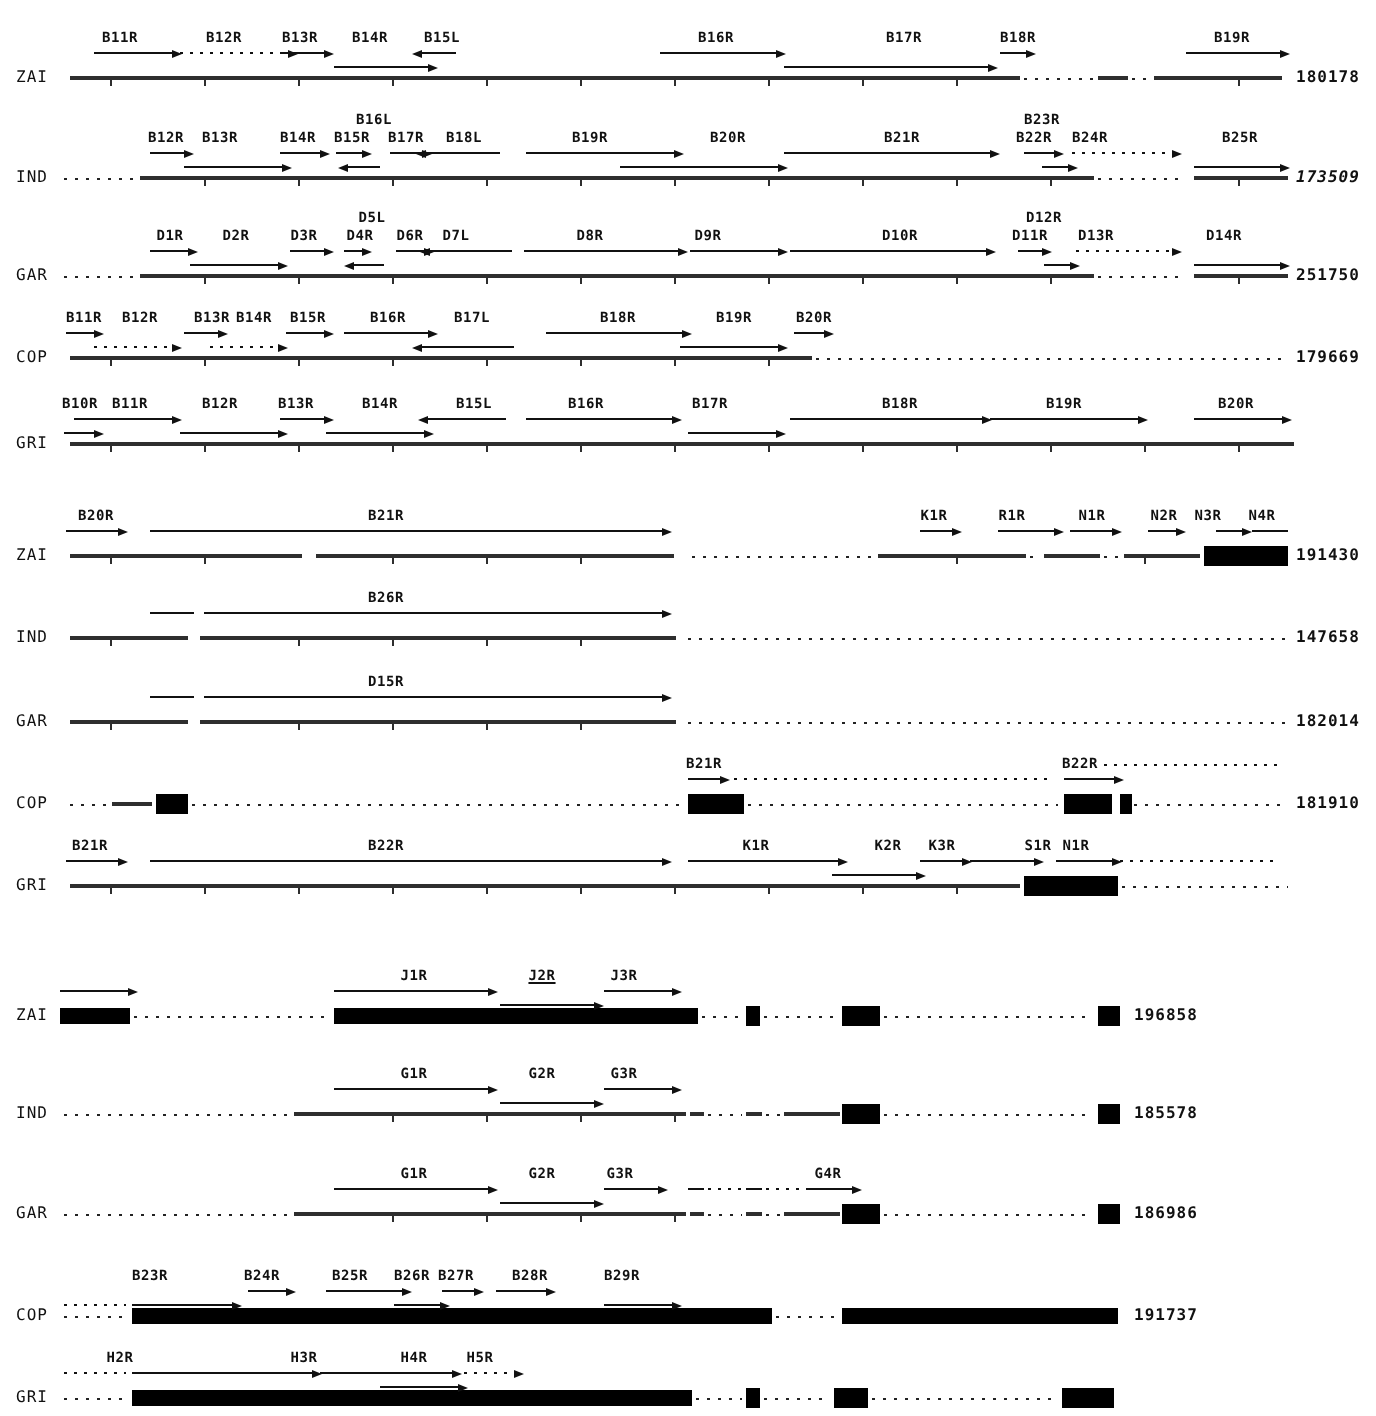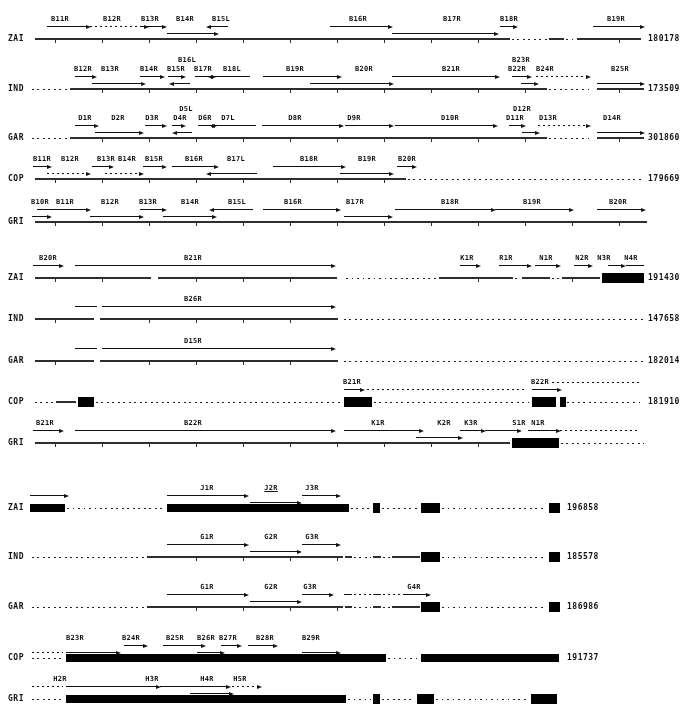--- a/index.html
+++ b/index.html
@@ -1,20 +1,20 @@
 <!DOCTYPE html>
 <html><head>
 <meta charset="utf-8">
 <style>
   html,body{margin:0;padding:0;background:#ffffff;}
   #diagram{
     position:relative;width:688px;height:708px;background:#ffffff;overflow:hidden;
     font-family:"DejaVu Sans Mono","Liberation Mono",monospace;
   }
-  .rowname{position:absolute;font-size:8px;font-weight:bold;color:#111;line-height:1;letter-spacing:.5px;}
+  .rowname{position:absolute;font-size:8px;font-weight:normal;color:#111;line-height:1;letter-spacing:.5px;}
   .num{position:absolute;font-size:8px;font-weight:bold;color:#111;line-height:1;letter-spacing:.5px;}
   .glabel{position:absolute;transform:translateX(-50%);font-size:7px;font-weight:bold;color:#111;line-height:1;white-space:nowrap;letter-spacing:.3px;}
   .seg{position:absolute;}
   .seg.s{height:2px;background:#2e2e2e;}
   .seg.d{height:2px;background:repeating-linear-gradient(90deg,#222 0 1.6px,transparent 1.6px 5.5px);background-position:0 1px;background-size:100% 1.6px;background-repeat:repeat-x;}
   .seg.bar{background:#000;}
   .seg.box{background:#000;}
   .tick{position:absolute;width:1px;height:3px;background:#2e2e2e;}
   .aline{position:absolute;height:1px;background:#111;}
   .aline.dot{background:repeating-linear-gradient(90deg,#111 0 1.6px,transparent 1.6px 5px);}
@@ -65,21 +65,21 @@
     <div class="glabel" style="left: 452px; top: 16px;">B17R</div>
     <div class="aline" style="left: 392px; top: 33px; width: 103px;"></div>
     <div class="ahead r" style="left: 494px; top: 32px;"></div>
     <div class="glabel" style="left: 509px; top: 16px;">B18R</div>
     <div class="aline" style="left: 500px; top: 26px; width: 14px;"></div>
     <div class="ahead r" style="left: 513px; top: 25px;"></div>
     <div class="glabel" style="left: 616px; top: 16px;">B19R</div>
     <div class="aline" style="left: 593px; top: 26px; width: 48px;"></div>
     <div class="ahead r" style="left: 640px; top: 25px;"></div>
     <div class="rowname" style="left: 8px; top: 85px;">IND</div>
-    <div class="num" style="left: 648px; top: 85px;">173509</div>
+    <div class="num" style="left: 648px; top: 85px; font-style: italic;">173509</div>
     <div class="seg d" style="left: 32px; top: 88px; width: 36px;"></div>
     <div class="seg s" style="left: 70px; top: 88px; width: 477px;"></div>
     <div class="tick" style="left: 102px; top: 90px;"></div>
     <div class="tick" style="left: 149px; top: 90px;"></div>
     <div class="tick" style="left: 196px; top: 90px;"></div>
     <div class="tick" style="left: 243px; top: 90px;"></div>
     <div class="tick" style="left: 290px; top: 90px;"></div>
     <div class="tick" style="left: 337px; top: 90px;"></div>
     <div class="tick" style="left: 384px; top: 90px;"></div>
     <div class="tick" style="left: 431px; top: 90px;"></div>
@@ -124,21 +124,21 @@
     <div class="glabel" style="left: 521px; top: 57px;">B23R</div>
     <div class="aline" style="left: 521px; top: 83px; width: 14px;"></div>
     <div class="ahead r" style="left: 534px; top: 82px;"></div>
     <div class="glabel" style="left: 545px; top: 66px;">B24R</div>
     <div class="aline dot" style="left: 536px; top: 76px; width: 51px;"></div>
     <div class="ahead r" style="left: 586px; top: 75px;"></div>
     <div class="glabel" style="left: 620px; top: 66px;">B25R</div>
     <div class="aline" style="left: 597px; top: 83px; width: 44px;"></div>
     <div class="ahead r" style="left: 640px; top: 82px;"></div>
     <div class="rowname" style="left: 8px; top: 134px;">GAR</div>
-    <div class="num" style="left: 648px; top: 134px;">301860</div>
+    <div class="num" style="left: 648px; top: 134px;">251750</div>
     <div class="seg d" style="left: 32px; top: 137px; width: 36px;"></div>
     <div class="seg s" style="left: 70px; top: 137px; width: 477px;"></div>
     <div class="tick" style="left: 102px; top: 139px;"></div>
     <div class="tick" style="left: 149px; top: 139px;"></div>
     <div class="tick" style="left: 196px; top: 139px;"></div>
     <div class="tick" style="left: 243px; top: 139px;"></div>
     <div class="tick" style="left: 290px; top: 139px;"></div>
     <div class="tick" style="left: 337px; top: 139px;"></div>
     <div class="tick" style="left: 384px; top: 139px;"></div>
     <div class="tick" style="left: 431px; top: 139px;"></div>

